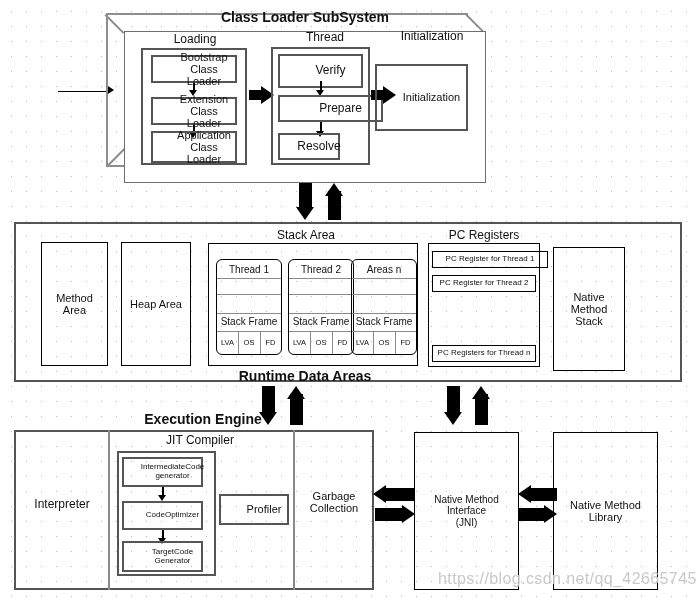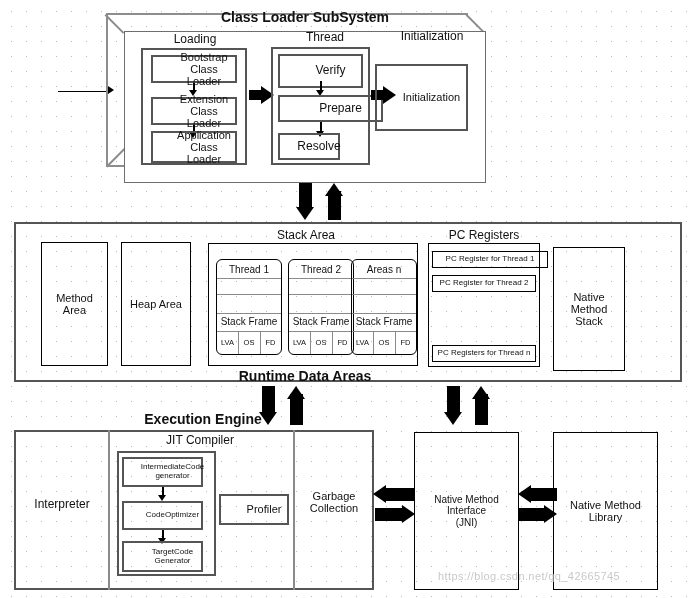--- a/index.html
+++ b/index.html
@@ -109,21 +109,21 @@
     border-top: 4.5px solid transparent;
     border-bottom: 4.5px solid transparent;
     border-left: 6px solid #000;
   }
 
   .rounded { border-radius: 6px; }
 
   .watermark {
     position: absolute;
     color: #c9c9c9;
-    font-size: 11px;
+    font-size: 16px;
     letter-spacing: 0.4px;
     white-space: nowrap;
     pointer-events: none;
   }
 
   .divline { position: absolute; background: #8a8a8a; }
 </style>
 </head>
 <body>
 

